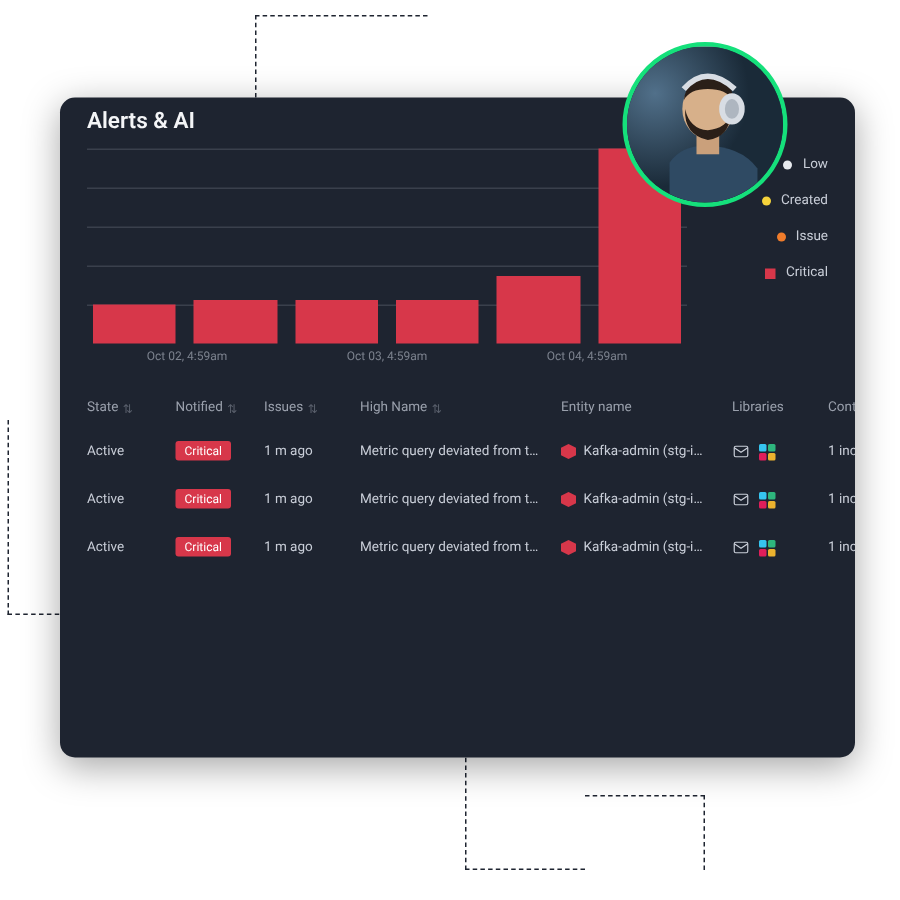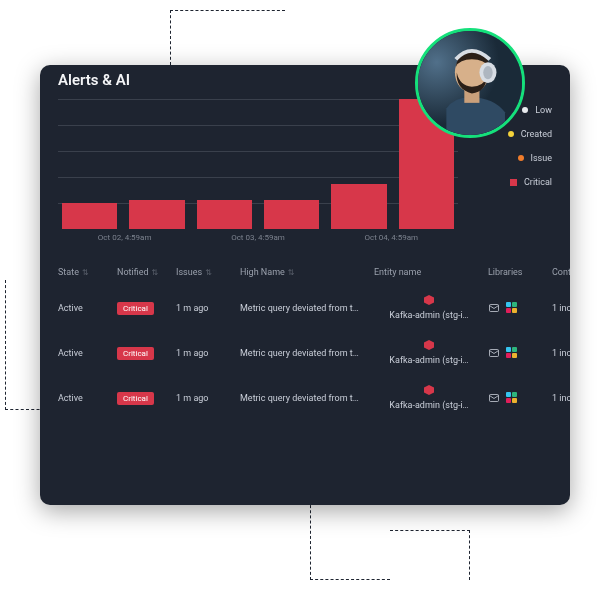--- a/index.html
+++ b/index.html
@@ -105,21 +105,21 @@
     gap: 4px;
     padding: 10px 0;
     color: #c9ced8; font-size: 9px;
     align-items: center;
   }
   .badge {
     background: #d7374a; color: #fff;
     padding: 2px 6px; border-radius: 2px;
     font-size: 8px; width: fit-content;
   }
-  .entity { display: flex; align-items: center; gap: 5px; flex-direction: column; }
+  .entity { display: flex; align-items: center; gap: 5px; }
   .hex {
     width: 10px; height: 10px; background: #d7374a;
     clip-path: polygon(50% 0,100% 25%,100% 75%,50% 100%,0 75%,0 25%);
   }
   .notif { display: flex; gap: 6px; align-items: center; }
   .notif svg { width: 12px; height: 12px; stroke: #c9ced8; fill: none; stroke-width: 1.6; }
   .slack {
     display: inline-grid; grid-template-columns: 1fr 1fr; grid-template-rows: 1fr 1fr;
     width: 11px; height: 11px; gap: 1px;
   }

